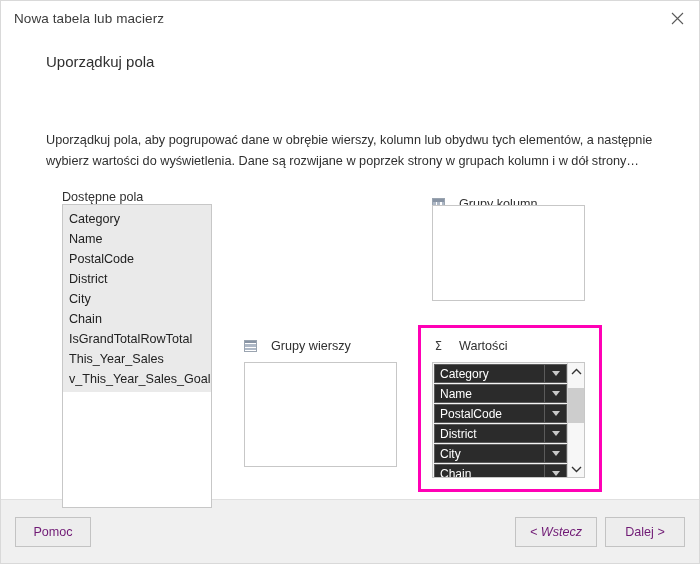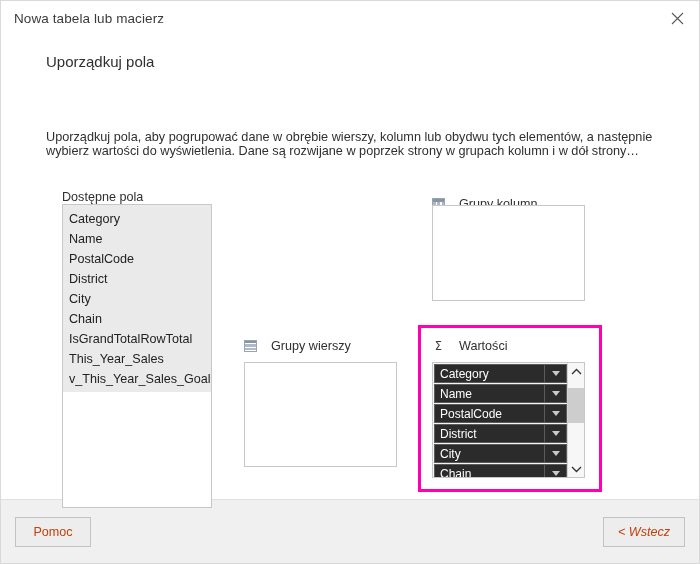--- a/index.html
+++ b/index.html
@@ -65,21 +65,21 @@
     color: #2f2f2f;
     font-weight: 400;
   }
 
   .page-desc {
     position: absolute;
     left: 45px;
     top: 95px;
     width: 620px;
     font-size: 12.7px;
-    line-height: 14px;
+    line-height: 21px;
     color: #2f2f2f;
   }
 
   
   .panel-label {
     position: absolute;
     font-size: 12.6px;
     color: #2f2f2f;
     display: flex;
     align-items: center;
@@ -278,21 +278,21 @@
     display: flex;
     align-items: center;
     padding: 0 14px;
   }
   .btn {
     height: 30px;
     min-width: 76px;
     background: #ededed;
     border: 1px solid #c3c3c3;
     font-size: 12.6px;
-    color: #c2410c;
+    color: #701a75;
     font-family: "Liberation Sans", sans-serif;
     cursor: pointer;
     padding: 0 10px;
   }
   .footer-spacer { flex: 1 1 auto; }
   .btn + .btn { margin-left: 8px; }
   #btn-back { min-width: 82px; font-style: italic; }
   #btn-next { min-width: 80px; }
   #btn-cancel { min-width: 80px; }
 </style>
@@ -413,15 +413,16 @@
         </div>
       </div>
     </div>
 
   </div>
 
   <div class="footer">
     <button class="btn" id="btn-help">Pomoc</button>
     <div class="footer-spacer"></div>
     <button class="btn" id="btn-back">&lt; Wstecz</button>
+    <button class="btn" id="btn-next">Dalej &gt;</button>
   </div>
 
 </div>
 
 </body></html>

